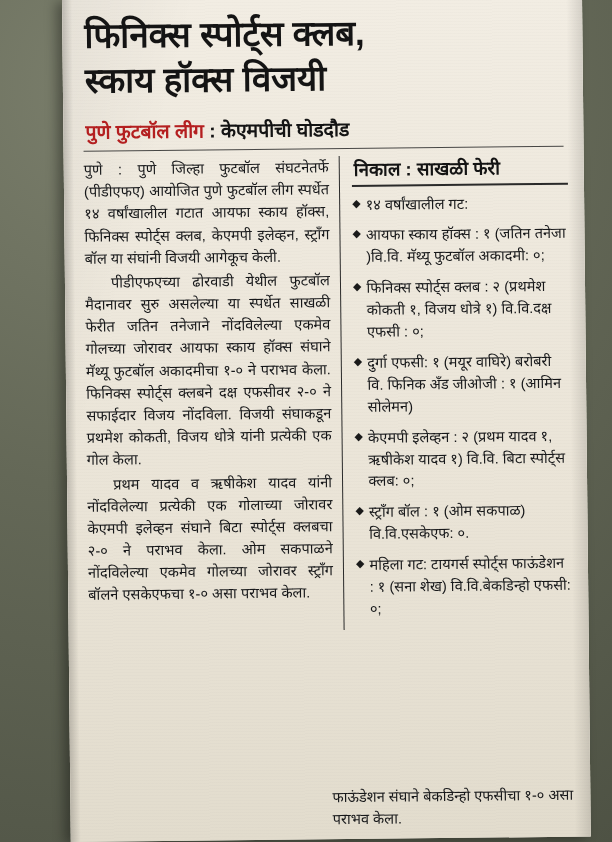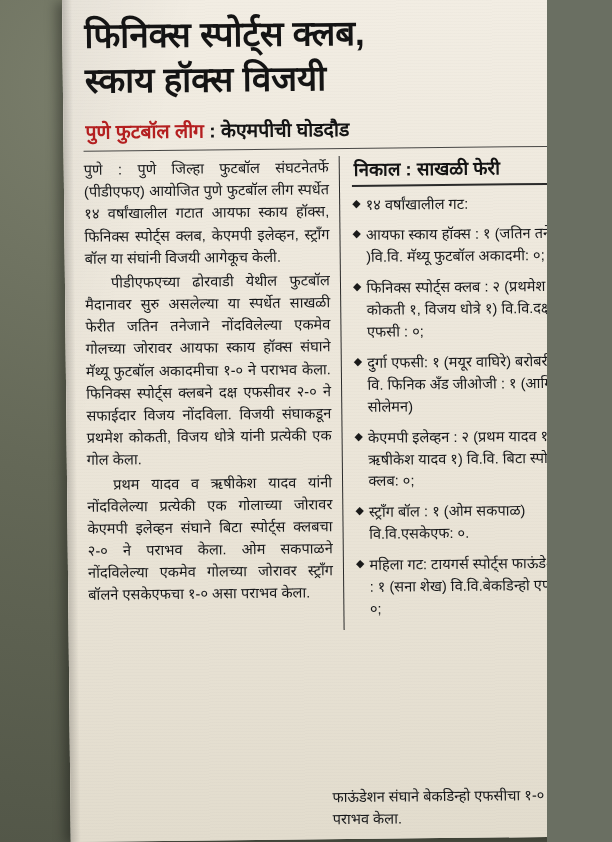--- a/index.html
+++ b/index.html
@@ -8,21 +8,21 @@
     background: #6a6f62;
   }
   body {
     width: 612px;
     height: 842px;
     overflow: hidden;
     font-family: "DejaVu Sans", sans-serif;
   }
   .page {
     position: relative;
-    width: 547px;
+    width: 612px;
     height: 842px;
     background: #d946ef;
     overflow: hidden;
   }
   
   .backdrop {
     position: absolute;
     inset: 0;
     background:
       radial-gradient(circle at 20% 10%, #7b7f6c 0%, #646857 45%, #4e5244 100%);

